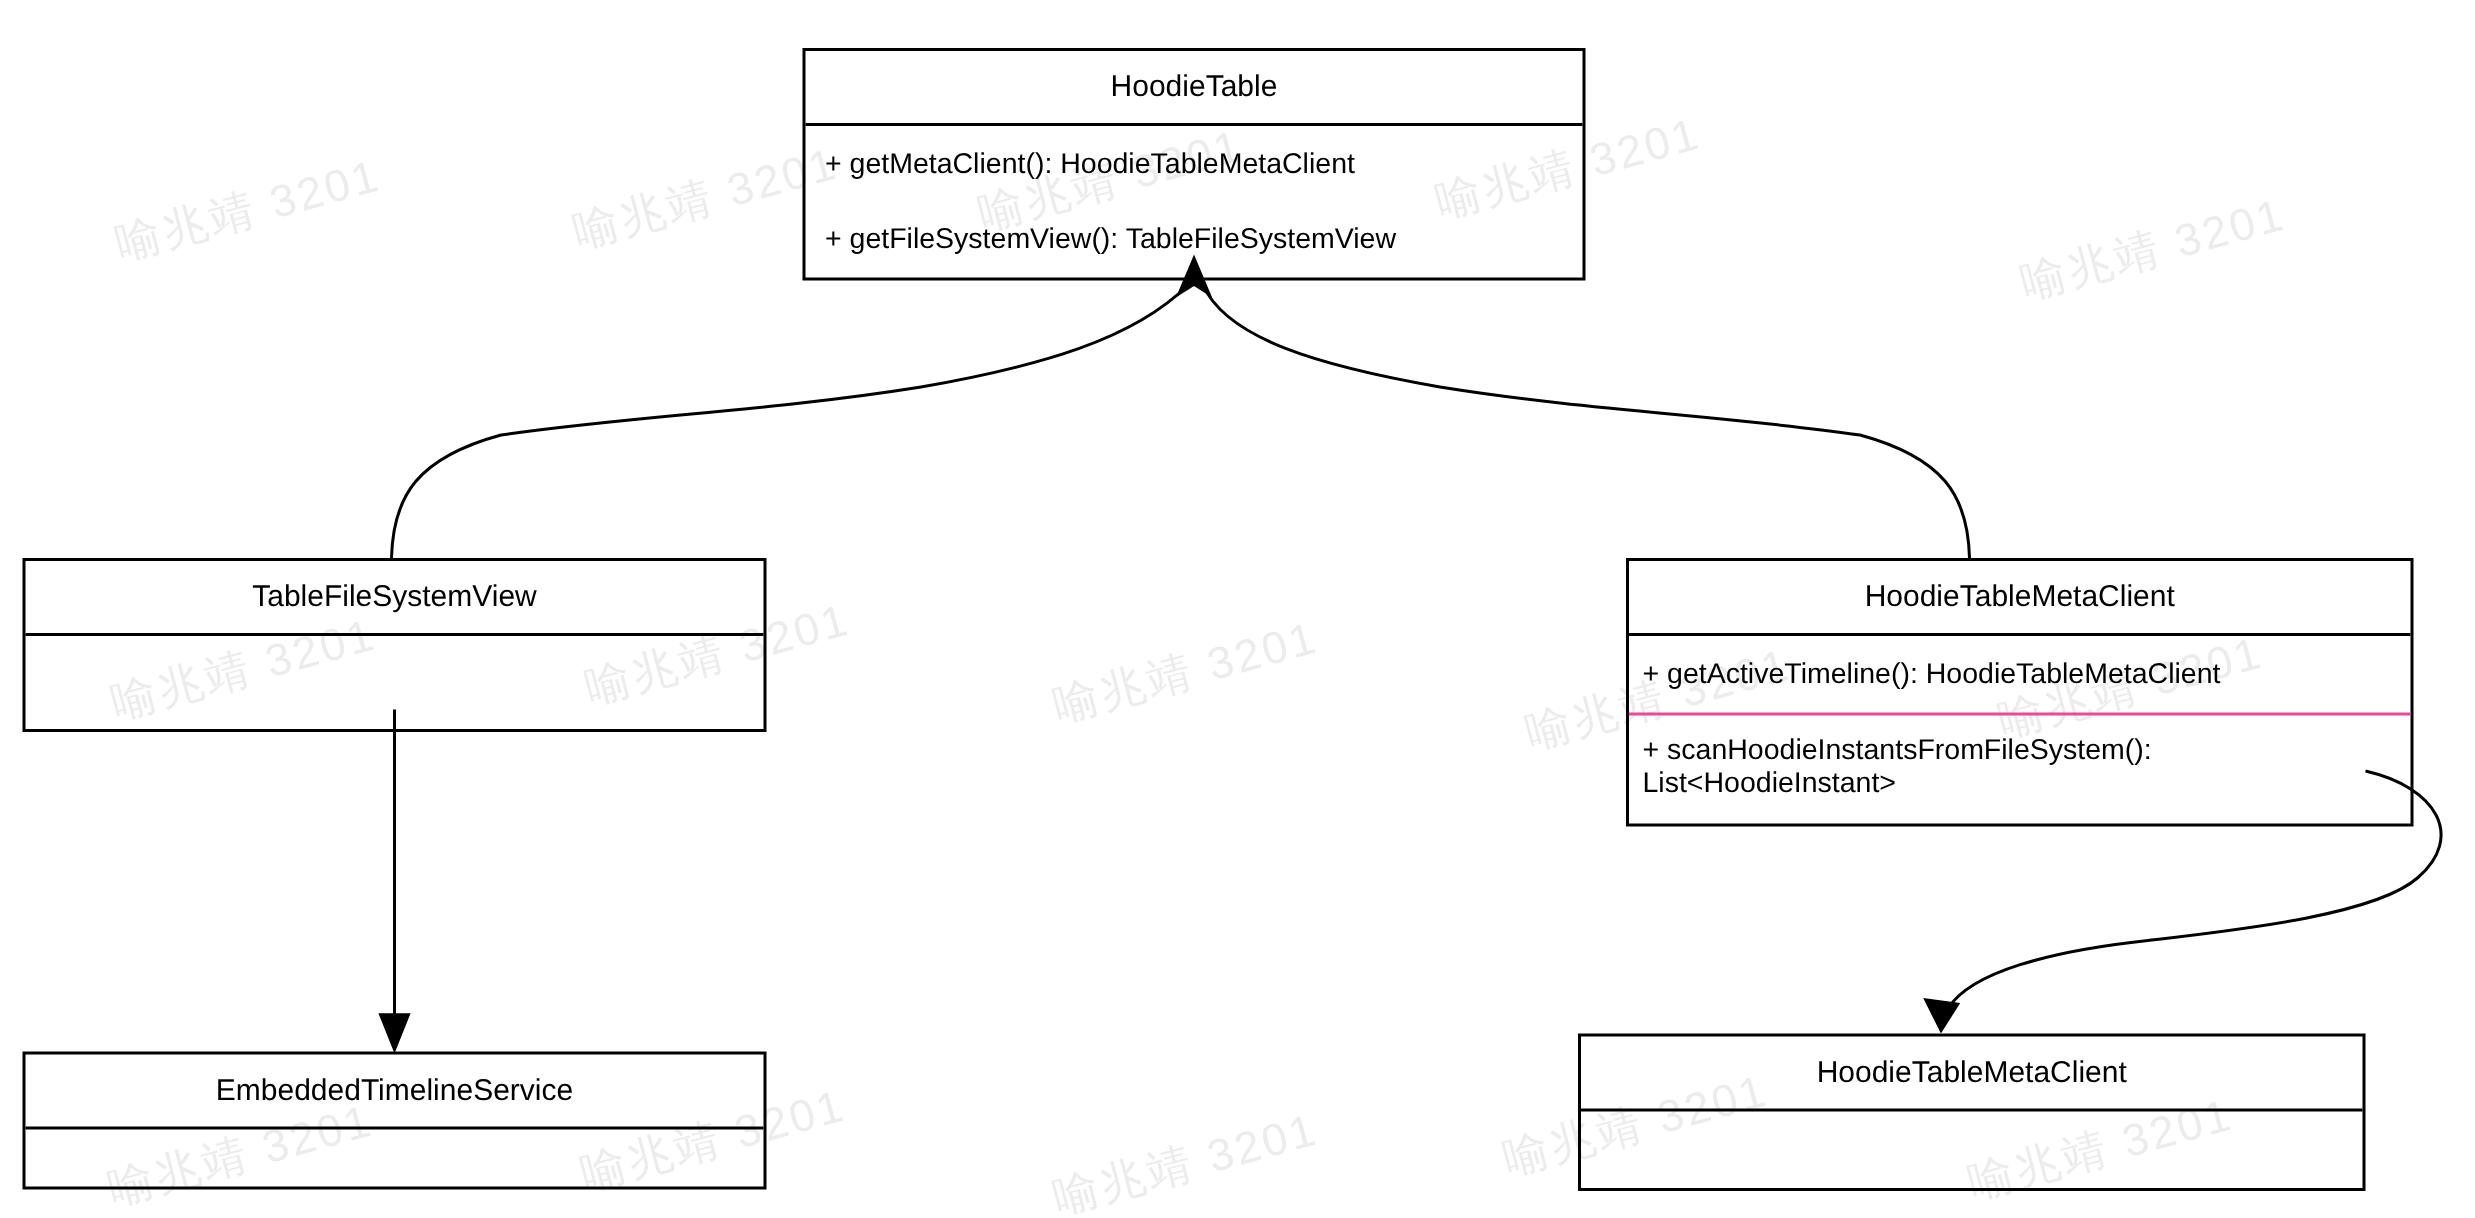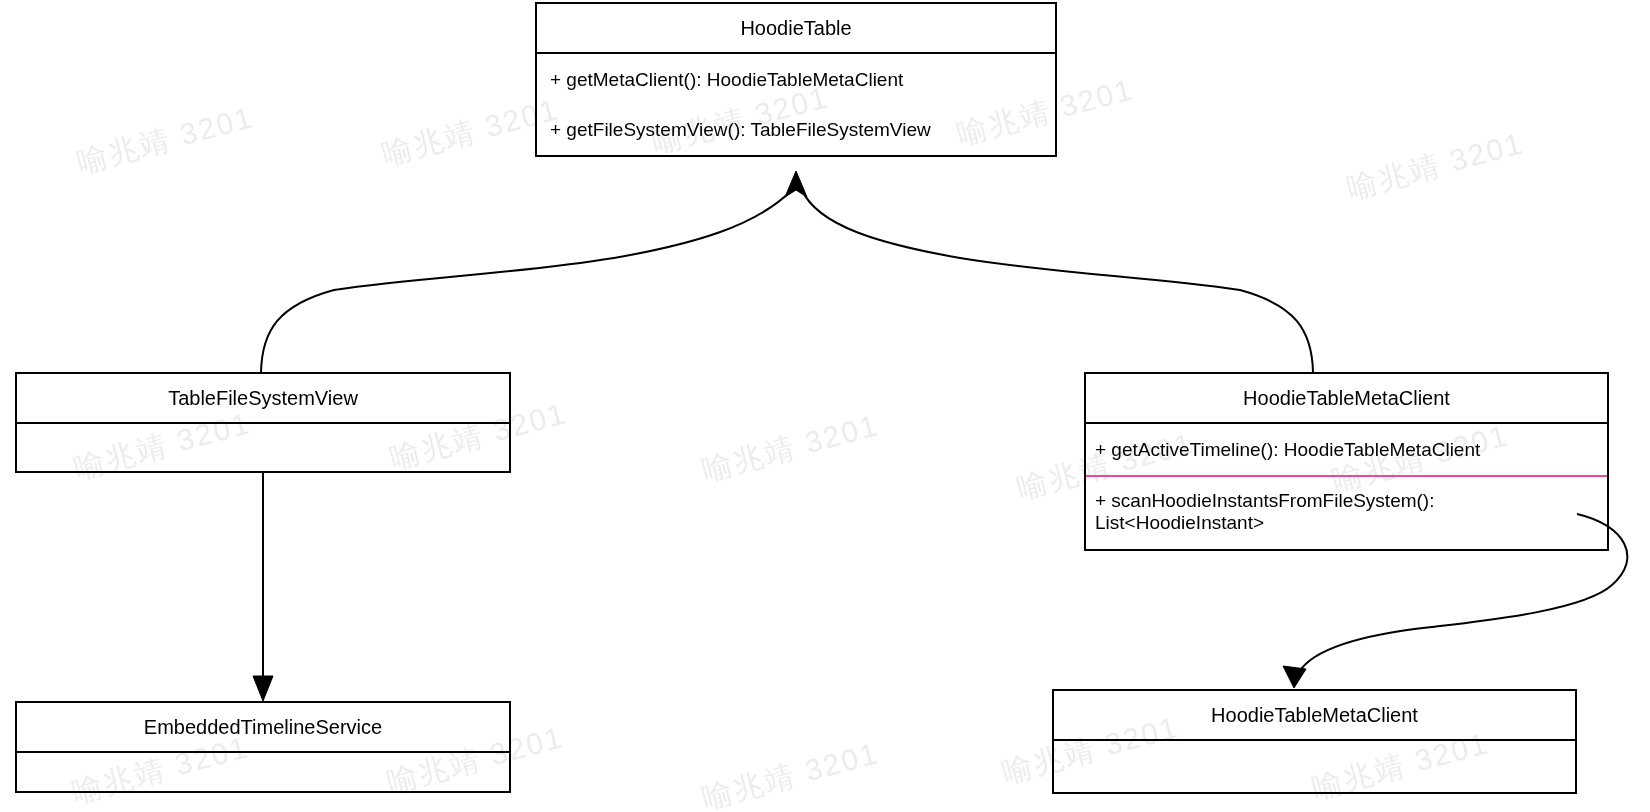--- a/index.html
+++ b/index.html
@@ -51,28 +51,28 @@
     font-size: 20px;
     height: 50px;
   }
   .uml-section { position: relative; }
   .uml-section + .uml-section { border-top: 2px solid #ec4899; }
   .uml-method {
     font-size: 19px;
     line-height: 22px;
   }
   
-  #class-hoodietable { left: 535px; top: 2px; width: 522px; height: 155px; }
+  #class-hoodietable { left: 535px; top: 32px; width: 522px; height: 155px; }
   #class-hoodietable .uml-methods {
     height: 101px;
     display: flex; flex-direction: column; justify-content: center;
     gap: 28px; padding-left: 13px; padding-right: 6px;
   }
   
-  #class-tablefilesystemview { left: 15px; top: 372px; width: 496px; height: 101px; }
+  #class-tablefilesystemview { left: 15px; top: 372px; width: 496px; height: 116px; }
   #class-tablefilesystemview .uml-empty { height: 47px; }
   
   #class-hoodietablemetaclient { left: 1084px; top: 372px; width: 525px; height: 179px; }
   #class-hoodietablemetaclient .uml-m1 {
     height: 51px;
     display: flex; align-items: center;
     padding-left: 9px; padding-right: 6px;
   }
   #class-hoodietablemetaclient .uml-m2 {
     height: 72px;

